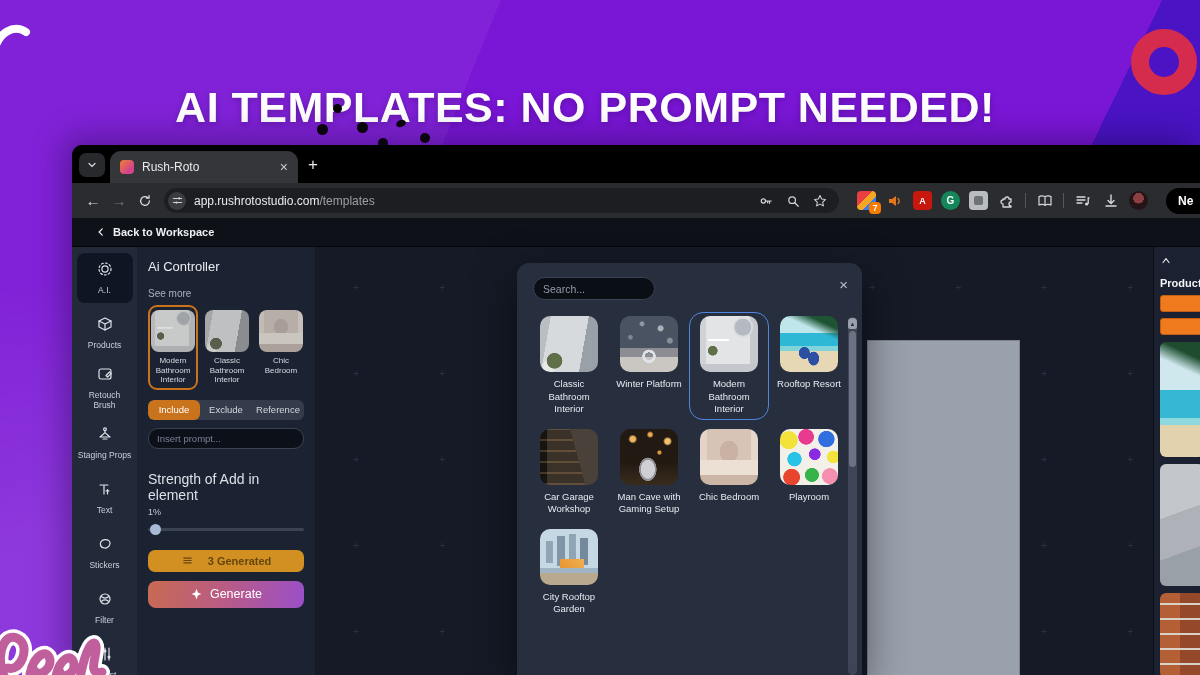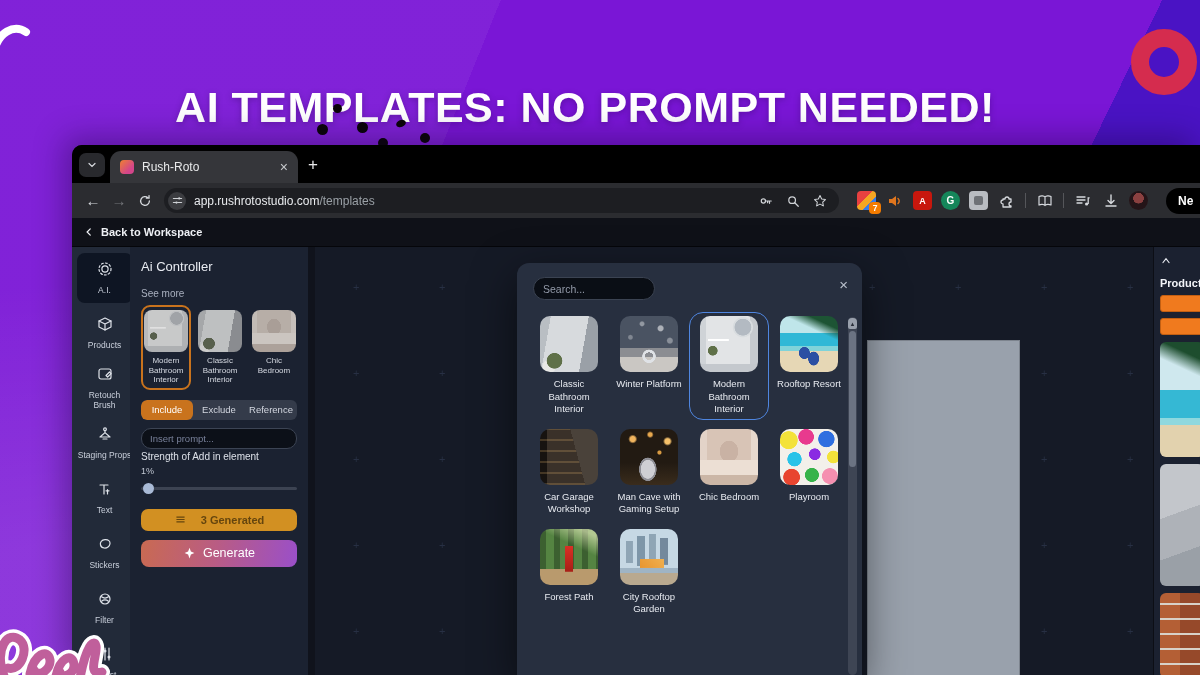--- a/index.html
+++ b/index.html
@@ -50,45 +50,45 @@
   .ext-pdf{border-radius:4px;background:#c8170d;color:#fff;font-size:9px;font-weight:bold;}
   .ext-gram{border-radius:50%;background:#15865a;color:#fff;font-size:10px;font-weight:bold;}
   .ext-gray{border-radius:4px;background:#b9bcc1;}
   .ext-gray::after{content:"";width:9px;height:9px;border-radius:2px;background:#6e7176;}
   .tb-sep{width:1px;height:15px;background:#55565a;flex:none;}
   .avatar{width:19px;height:19px;border-radius:50%;background:radial-gradient(circle at 50% 38%,#8a4040 0 34%,#241418 36%);flex:none;}
   .profile-pill{margin-left:9px;height:26px;min-width:52px;background:#000;border-radius:14px;color:#fff;
     font-size:12px;font-weight:bold;display:flex;align-items:center;padding:0 12px;flex:none;}
   
   .appbar{position:absolute;left:0;top:73px;width:100%;height:29px;background:#0f1118;
-    display:flex;align-items:center;padding-left:12px;box-sizing:border-box;border-bottom:1px solid #05060a;}
+    display:flex;align-items:center;padding-left:24px;box-sizing:border-box;border-bottom:1px solid #05060a;}
   .appbar span{color:#eef0f4;font-size:11px;font-weight:bold;margin-left:7px;}
   .sidebar{position:absolute;left:0;top:102px;width:65px;height:428px;background:#222a39;
     display:flex;flex-direction:column;align-items:center;padding-top:6px;box-sizing:border-box;}
   .side-item{width:56px;min-height:42px;display:flex;flex-direction:column;align-items:center;justify-content:center;
     margin-bottom:5px;border-radius:8px;padding:4px 0;}
   .side-item.active{background:#0e1523;}
   .side-item .lbl{color:#c9cfdb;font-size:8.5px;text-align:center;line-height:10px;margin-top:4px;}
   .side-item svg{width:16px;height:16px;stroke:#dfe3ea;fill:none;stroke-width:1.2;stroke-linecap:round;stroke-linejoin:round;}
-  .panel{position:absolute;left:58px;top:102px;width:178px;height:428px;background:#1b2231;
+  .panel{position:absolute;left:65px;top:102px;width:178px;height:428px;background:#1b2231;
     padding:12px 11px;box-sizing:border-box;z-index:3;}
   .panel-title{color:#e9ecf2;font-size:13px;margin:0 0 14px 0;font-weight:normal;}
   .see-more{color:#a9b0bf;font-size:10px;margin-bottom:6px;}
   .mini-row{display:flex;gap:4px;align-items:flex-start;}
   .mini-card{width:50px;padding:3px 1px;border-radius:9px;border:2px solid transparent;}
   .mini-card.sel{border-color:#c9731d;}
   .mini-thumb{width:44px;height:42px;border-radius:8px;margin:0 auto;filter:saturate(.55) brightness(.88);}
   .mini-lbl{color:#d6dae2;font-size:8px;text-align:center;line-height:9.5px;margin-top:4px;}
   .segs{margin-top:10px;height:20px;background:#343b4a;border-radius:6px;display:flex;overflow:hidden;}
   .seg{flex:1;display:flex;align-items:center;justify-content:center;color:#d2d6df;font-size:9.5px;}
   .seg.active{background:#c9731d;color:#fff;border-radius:6px;}
   .prompt{margin-top:8px;width:100%;height:21px;background:#0c1018;border:1px solid #3c4454;border-radius:10px;
     color:#aab1c2;font-size:9.5px;padding:0 8px;box-sizing:border-box;outline:none;font-family:inherit;}
   .prompt::placeholder{color:#79819a;}
-  .strength-label{margin-top:2px;color:#dce0e8;font-size:10px;}
+  .strength-label{margin-top:22px;color:#dce0e8;font-size:14px;}
   .pct{margin-top:4px;color:#c3c9d4;font-size:9px;}
   .slider{margin-top:7px;position:relative;height:11px;}
   .slider .track{position:absolute;left:0;right:0;top:4px;height:3px;background:#3c4352;border-radius:2px;}
   .slider .thumb{position:absolute;left:2px;top:0;width:11px;height:11px;border-radius:50%;background:#a9bad6;}
   .gen-count{margin-top:15px;height:22px;background:#d29022;border-radius:7px;display:flex;align-items:center;
     justify-content:center;gap:14px;color:rgba(82,56,10,.85);font-size:11px;font-weight:bold;}
   .gen-count svg{width:13px;height:13px;stroke:rgba(82,56,10,.85);fill:none;stroke-width:1.4;}
   .generate{margin-top:9px;height:27px;border-radius:8px;display:flex;align-items:center;justify-content:center;gap:7px;
     background:linear-gradient(100deg,#c96a52,#b95c84 48%,#9a4fc9);color:#fff;font-size:12.5px;}
   .generate svg{width:13px;height:13px;}
@@ -510,24 +510,20 @@
         </div>
         <div class="m-card">
           <div class="m-thumb th-chic-bedroom"></div>
           <div class="m-lbl">Chic Bedroom</div>
         </div>
         <div class="m-card">
           <div class="m-thumb th-playroom"></div>
           <div class="m-lbl">Playroom</div>
         </div>
         <div class="m-card">
-          <div class="m-thumb th-forest-path"></div>
-          <div class="m-lbl">Forest Path</div>
-        </div>
-        <div class="m-card">
           <div class="m-thumb th-city-rooftop"></div>
           <div class="m-lbl">City Rooftop Garden</div>
         </div>
       </div>
     <div class="mscroll">
       <div class="arrow">▲</div>
       <div class="mthumb"></div>
     </div>
   </div>
 

